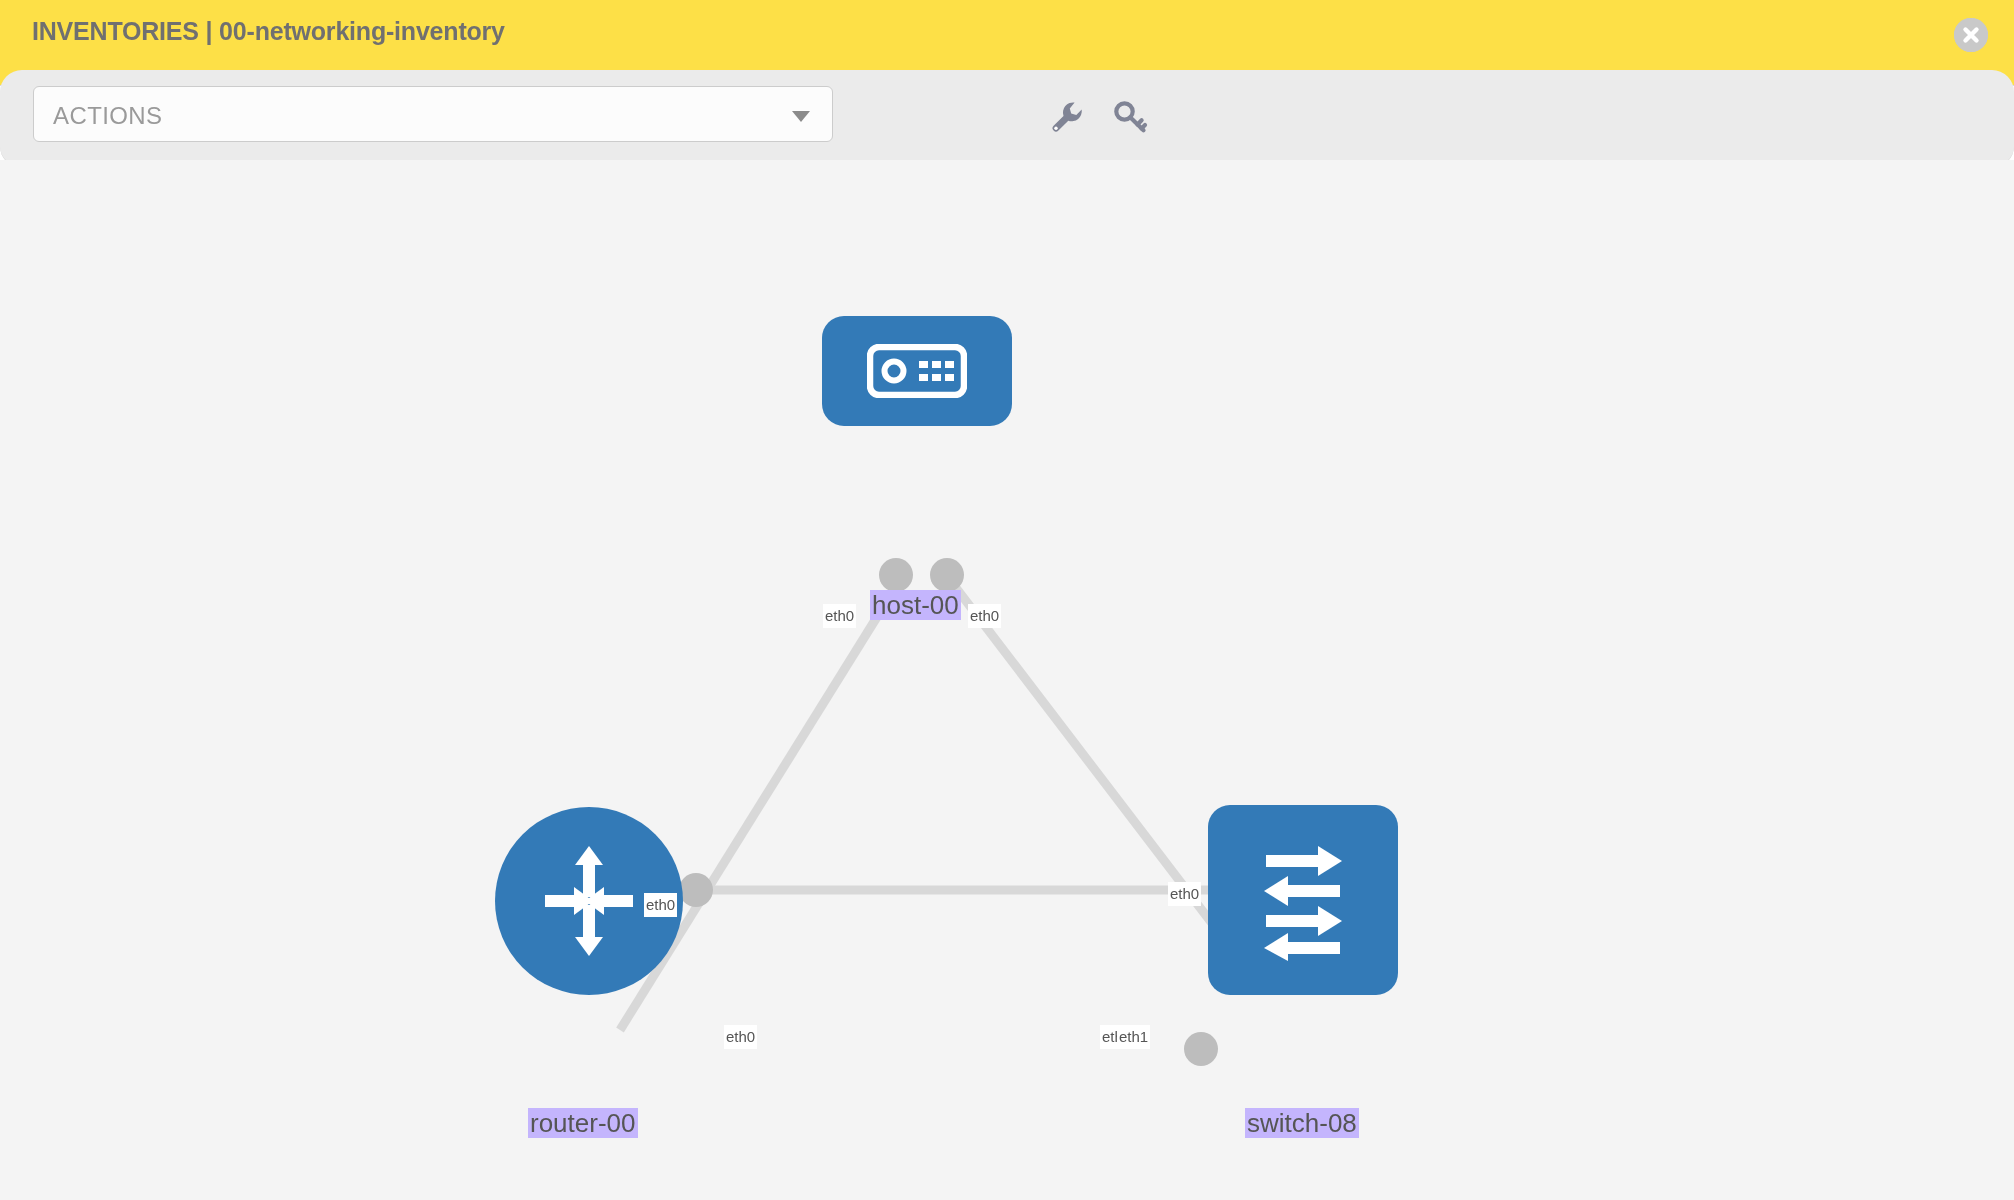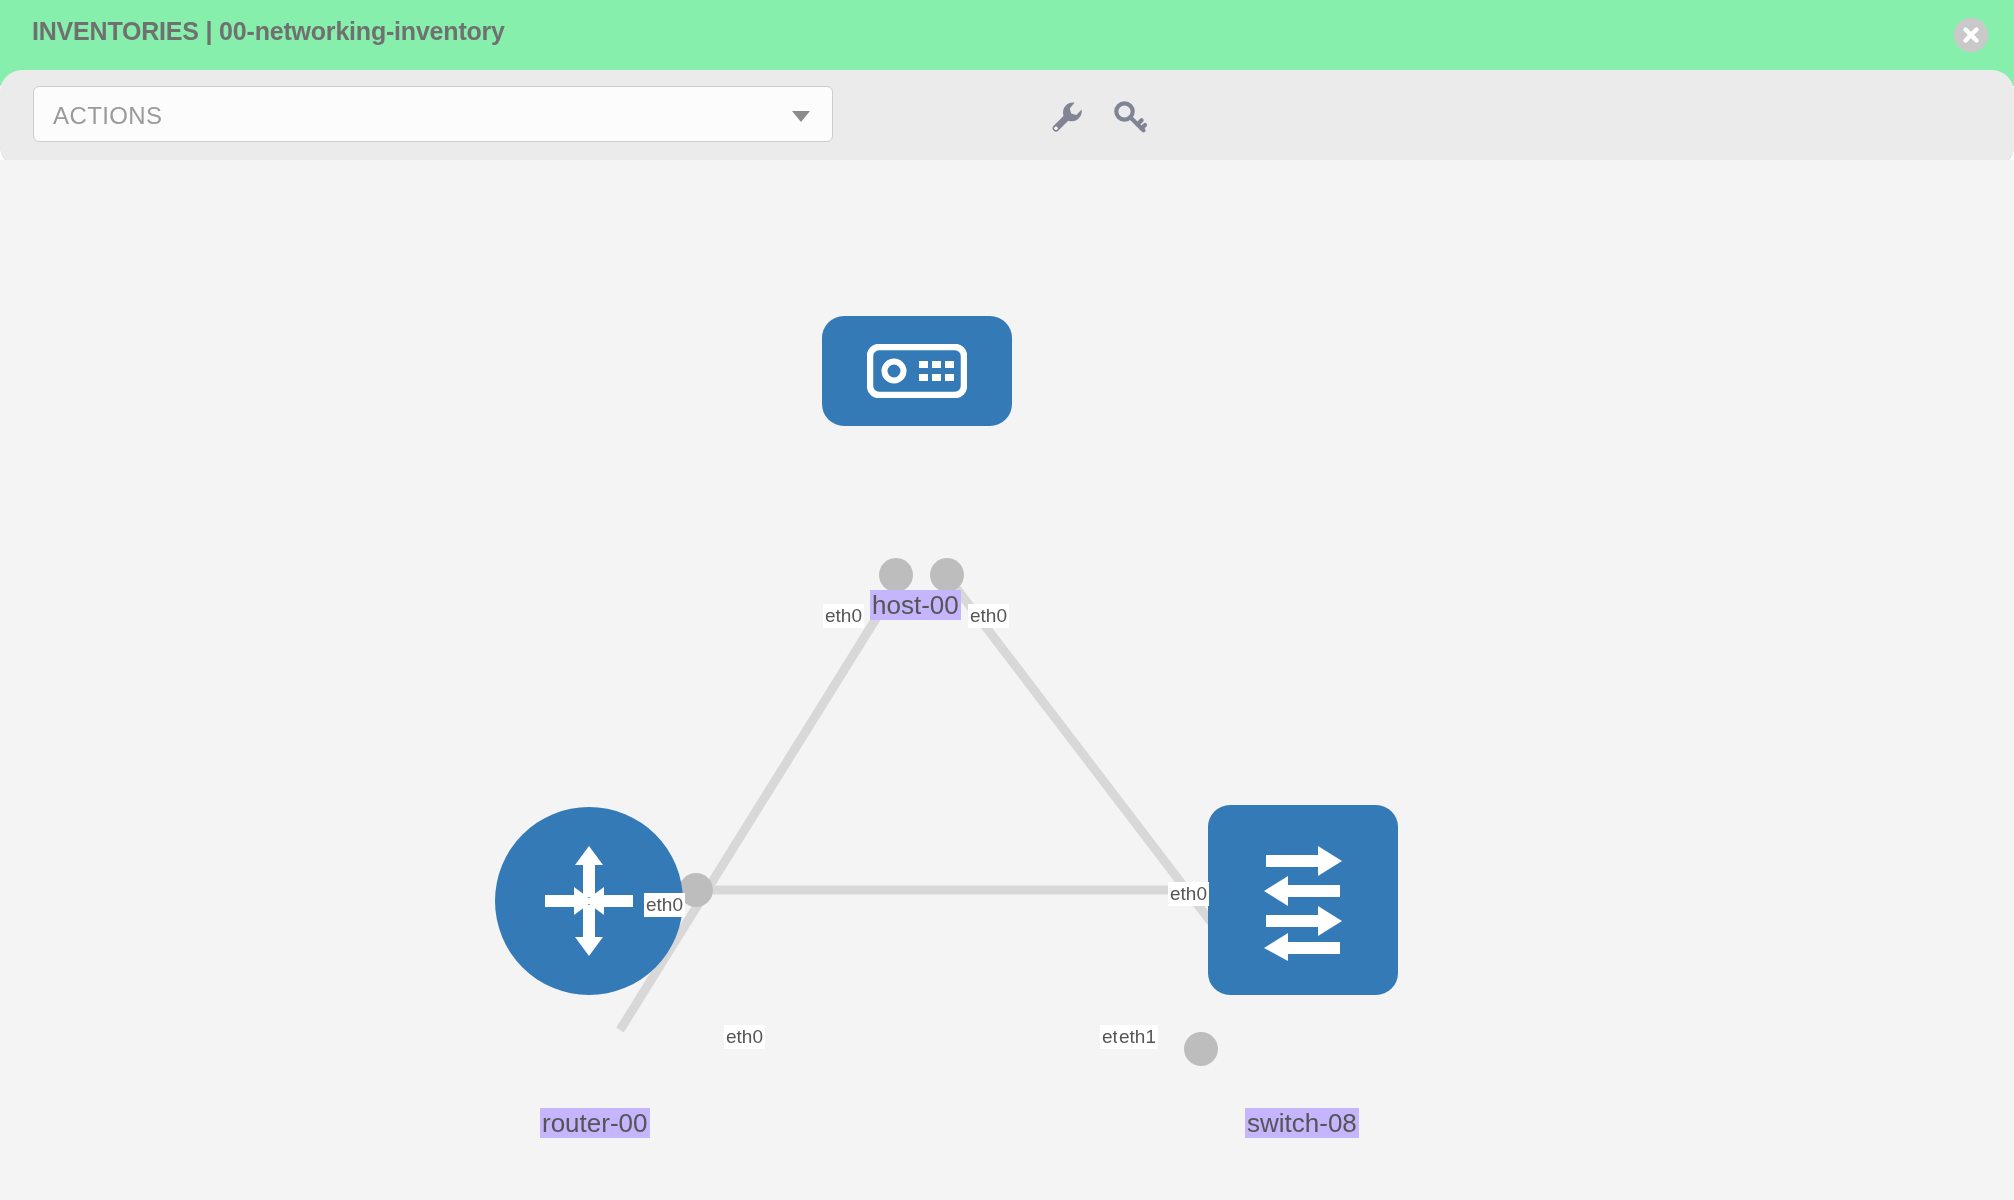--- a/index.html
+++ b/index.html
@@ -18,21 +18,21 @@
     height: 1200px;
     background: #ffffff;
   }
 
   
   .header {
     position: absolute;
     left: 0; top: 0;
     width: 2014px;
     height: 86px;
-    background: #86efac;
+    background: #fde047;
     border-bottom: 1px solid #d7d7d7;
   }
   .header-title {
     position: absolute;
     left: 32px;
     top: 17px;
     font-size: 25px;
     font-weight: bold;
     color: #707070;
     letter-spacing: -0.2px;
@@ -148,21 +148,21 @@
     font-size: 26px;
     color: #555555;
     background: #c4b5fd;
     white-space: nowrap;
     padding: 0 2px;
     line-height: 30px;
   }
 
   .edge-label {
     position: absolute;
-    font-size: 19px;
+    font-size: 15px;
     color: #555555;
     background: #ffffff;
     white-space: nowrap;
     padding: 0 2px;
     line-height: 24px;
   }
 
   .connector {
     position: absolute;
     width: 34px;
@@ -256,21 +256,21 @@
           <polygon points="58,113 44,94 72,94"></polygon>
 
           <rect x="14" y="52" width="40" height="12"></rect>
           <polygon points="62,58 43,44 43,72"></polygon>
 
           <rect x="62" y="52" width="40" height="12"></rect>
           <polygon points="54,58 73,44 73,72"></polygon>
         </g>
       </svg>
     </div>
-    <div class="node-label" style="left:540px; top:948px;">router-00</div>
+    <div class="node-label" style="left:528px; top:948px;">router-00</div>
     <div class="edge-label" style="left:644px; top:733px;">eth0</div>
     <div class="edge-label" style="left:724px; top:865px;">eth0</div>
 
     <div class="node rounded" style="left:1208px; top:645px; width:190px; height:190px;">
       <svg width="122" height="122" viewBox="0 0 122 122">
         <g fill="#ffffff">
 
           <rect x="24" y="16" width="62" height="12"></rect>
           <polygon points="100,22 76,7 76,37"></polygon>
 

